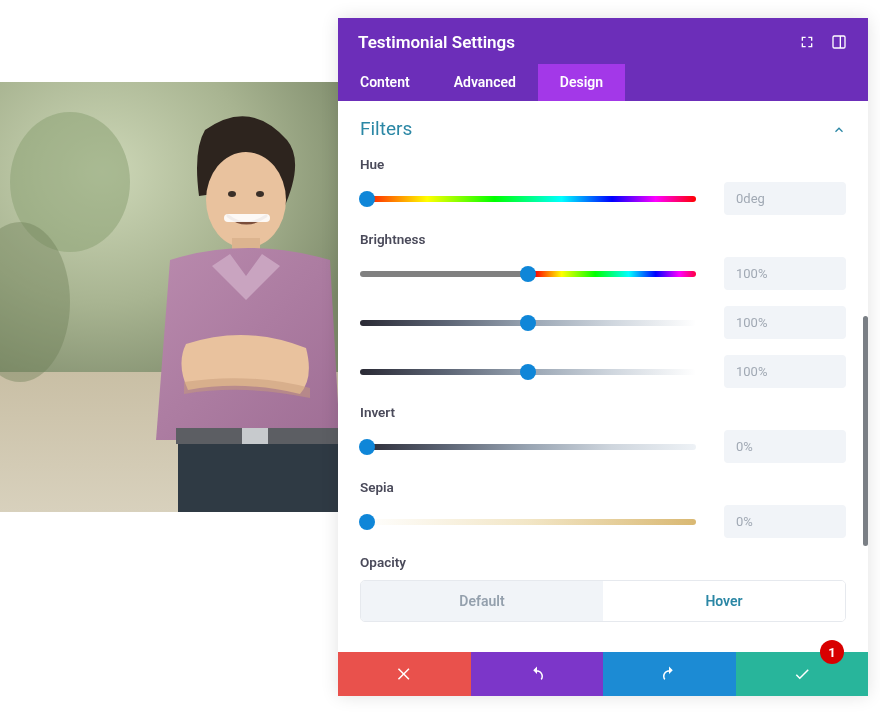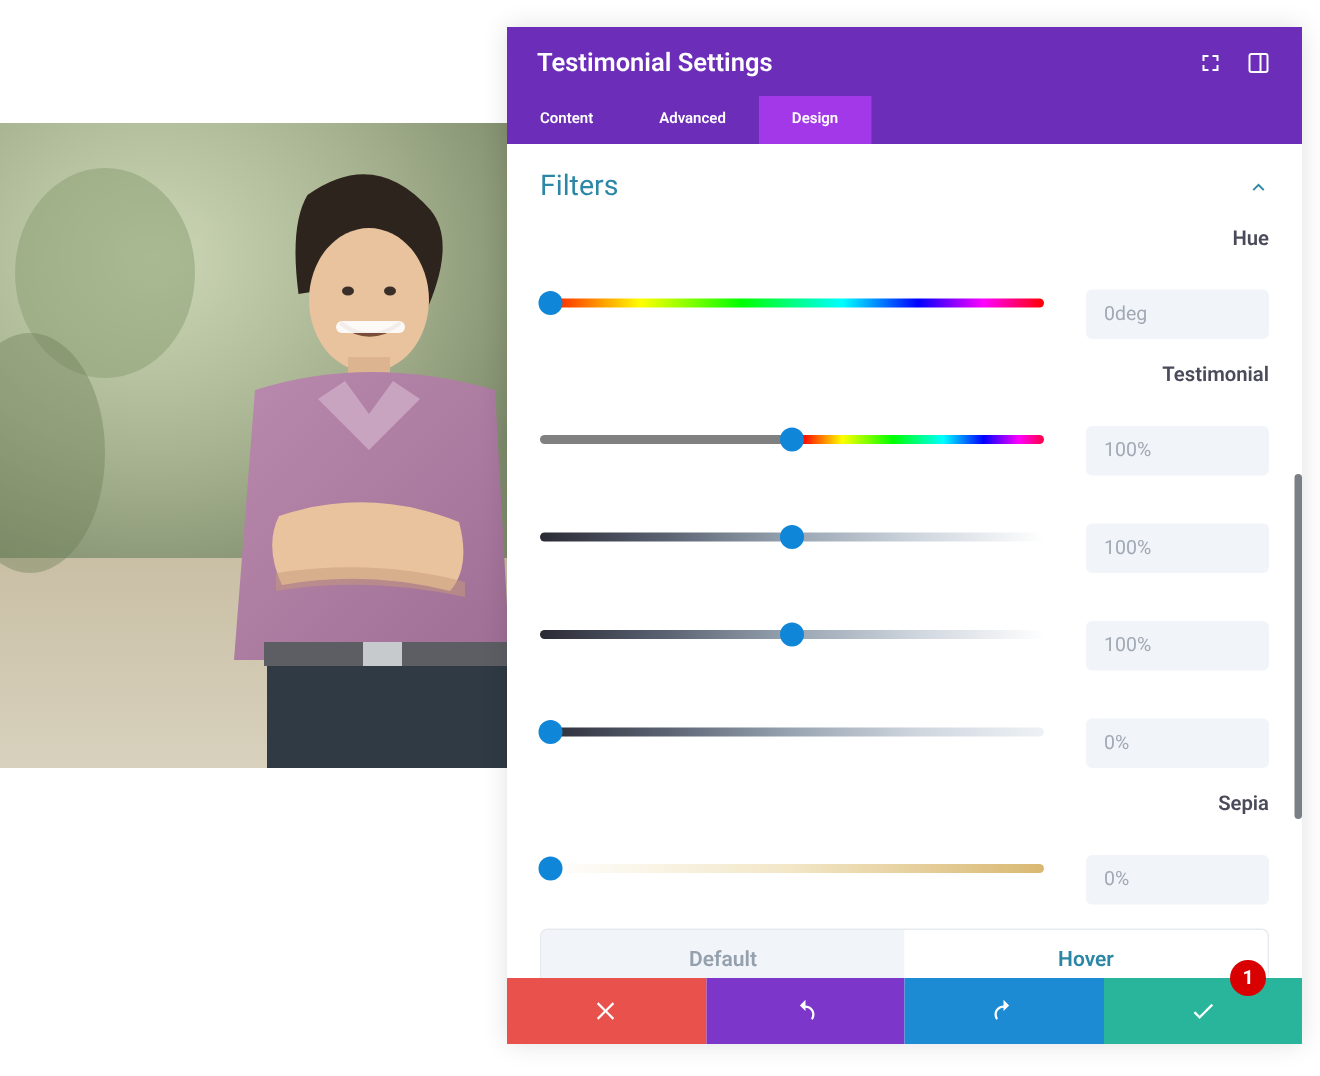--- a/index.html
+++ b/index.html
@@ -55,21 +55,21 @@
   }
   .hicon svg { width: 16px; height: 16px; fill: currentColor; }
   
   .tabs {
     background: #6C2EB9;
     display: flex;
   }
   .tab {
     padding: 10px 22px 11px;
     color: #fff;
-    font-size: 10px;
+    font-size: 14px;
     font-weight: 600;
     cursor: pointer;
   }
   .tab.active { background: #A338E8; }
   
   .panel-body {
     flex: 1;
     overflow: hidden;
     padding: 16px 22px 0 22px;
     position: relative;
@@ -91,21 +91,20 @@
     width: 14px; height: 14px;
     cursor: pointer;
   }
   .chevron svg { width: 14px; height: 14px; stroke: currentColor; fill: none; stroke-width: 2.2; }
   .field { margin-bottom: 16px; }
   .field-label {
     font-size: 13.5px;
     font-weight: 600;
     color: #4A4A5A;
     margin-bottom: 10px;
-    text-align: right;
   }
   .field-row { display: flex; align-items: center; gap: 28px; }
   .slider-wrap { flex: 1; position: relative; height: 16px; display: flex; align-items: center; }
   .track {
     position: relative;
     width: 100%; height: 6px; border-radius: 3px;
   }
   .thumb {
     position: absolute;
     width: 16px; height: 16px;
@@ -116,21 +115,20 @@
     box-shadow: 0 0 0 2px rgba(15,134,216,0.0);
     cursor: grab;
   }
   .value-box {
     width: 122px;
     background: #F1F4F8;
     border-radius: 4px;
     padding: 9px 12px;
     font-size: 13px;
     color: #A1A9B4;
-    margin-top: 16px;
   }
   
   .track-hue { background: linear-gradient(90deg, #ff0000 0%, #ffff00 20%, #00ff00 40%, #00ffff 60%, #0000ff 75%, #ff00ff 88%, #ff0000 100%); }
   .track-sat { background: linear-gradient(90deg, #808080 0%, #808080 49%, #ff0000 52%, #ffff00 60%, #00ff00 70%, #00ffff 80%, #0000ff 88%, #ff00ff 95%, #ff0040 100%); }
   .track-bri { background: linear-gradient(90deg, #2a2a35 0%, #5b6373 25%, #98a4b2 50%, #cfd6de 75%, #ffffff 100%); }
   .track-con { background: linear-gradient(90deg, #2a2a35 0%, #5b6373 25%, #98a4b2 50%, #cfd6de 75%, #ffffff 100%); }
   .track-inv { background: linear-gradient(90deg, #2a2a35 0%, #5b6373 25%, #98a4b2 50%, #cfd6de 75%, #eef2f6 100%); }
   .track-sep { background: linear-gradient(90deg, #ffffff 0%, #f2e6c6 50%, #d9b872 100%); }
   
   .switch {
@@ -287,21 +285,21 @@
       <div class="field-row">
         <div class="slider-wrap">
           <div class="track track-hue"></div>
           <div class="thumb" style="left:2%"></div>
         </div>
         <div class="value-box">0deg</div>
       </div>
     </div>
 
     <div class="field">
-      <div class="field-label">Testimonial</div>
+      <div class="field-label">Brightness</div>
       <div class="field-row">
         <div class="slider-wrap">
           <div class="track track-sat"></div>
           <div class="thumb" style="left:50%"></div>
         </div>
         <div class="value-box">100%</div>
       </div>
     </div>
 
     <div class="field">
@@ -318,20 +316,21 @@
       <div class="field-row">
         <div class="slider-wrap">
           <div class="track track-con"></div>
           <div class="thumb" style="left:50%"></div>
         </div>
         <div class="value-box">100%</div>
       </div>
     </div>
 
     <div class="field">
+      <div class="field-label">Invert</div>
       <div class="field-row">
         <div class="slider-wrap">
           <div class="track track-inv"></div>
           <div class="thumb" style="left:2%"></div>
         </div>
         <div class="value-box">0%</div>
       </div>
     </div>
 
     <div class="field">
@@ -339,20 +338,21 @@
       <div class="field-row">
         <div class="slider-wrap">
           <div class="track track-sep"></div>
           <div class="thumb" style="left:2%"></div>
         </div>
         <div class="value-box">0%</div>
       </div>
     </div>
 
     <div class="field" style="margin-bottom:8px;">
+      <div class="field-label">Opacity</div>
       <div class="switch">
         <div class="switch-opt">Default</div>
         <div class="switch-opt active">Hover</div>
       </div>
 
     </div>
 
   </div>
 
   <div class="scroll-indicator"></div>

